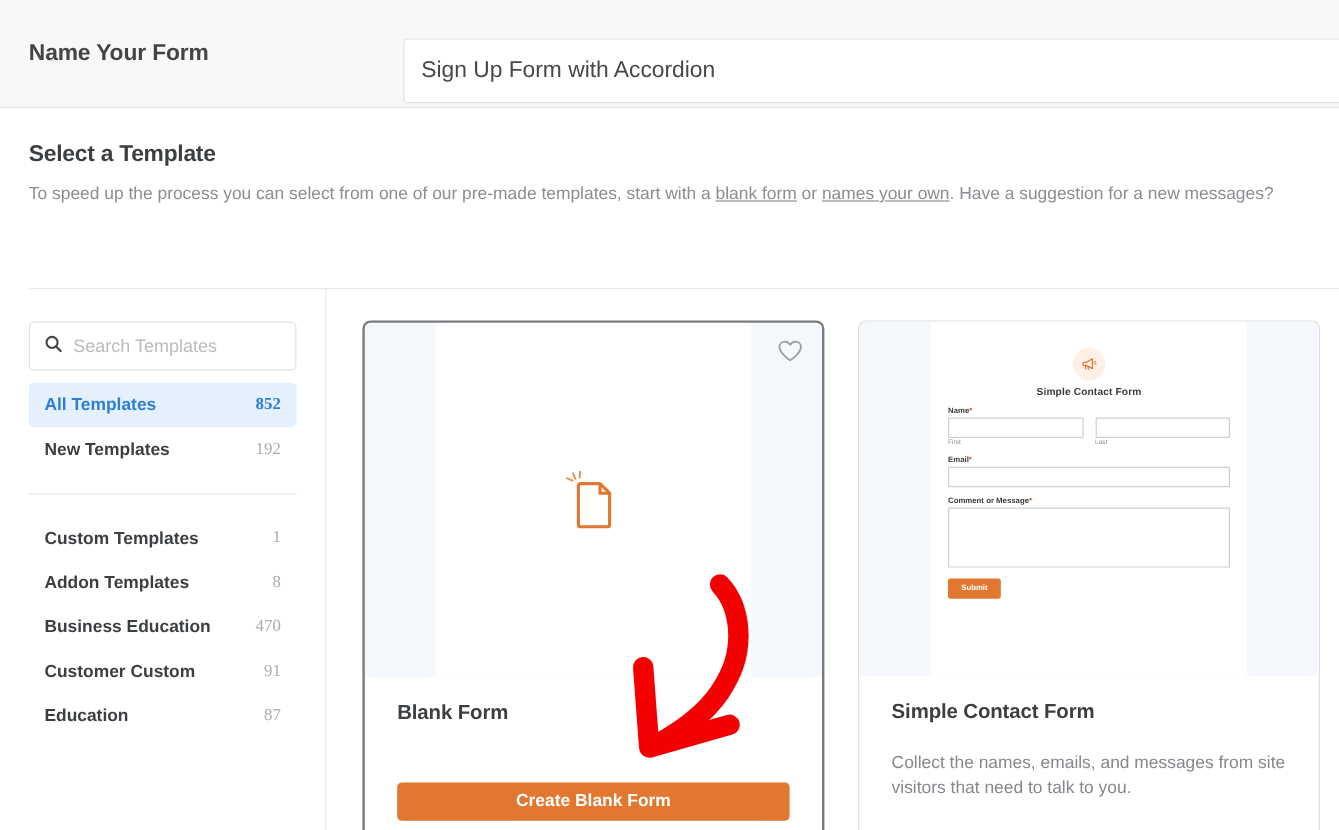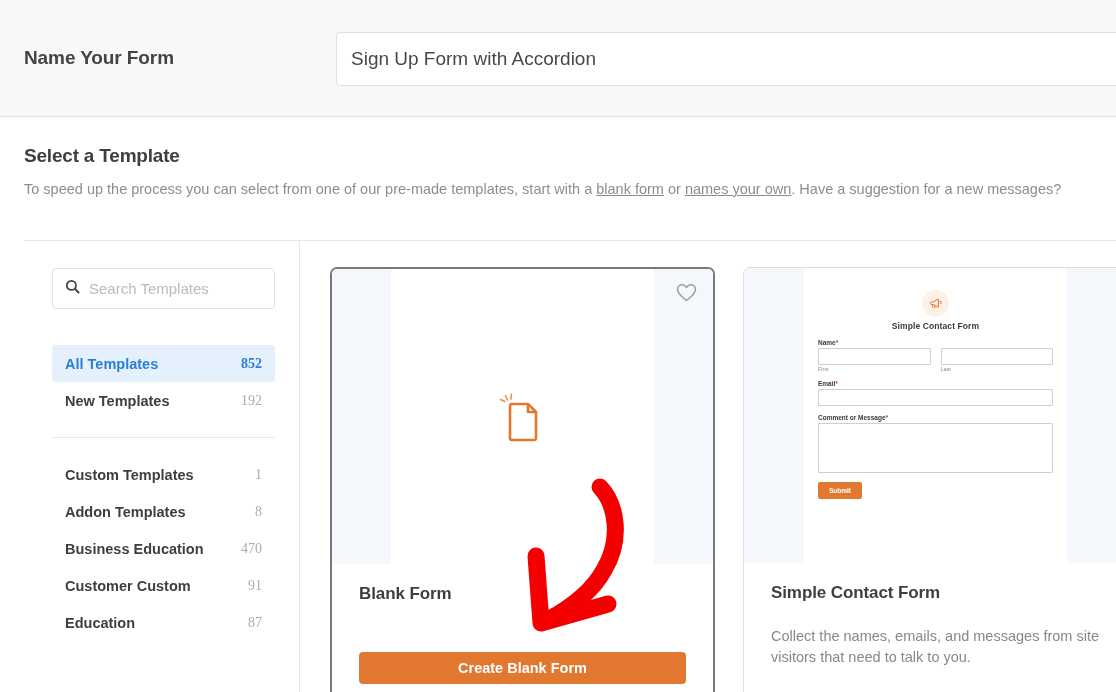--- a/index.html
+++ b/index.html
@@ -6,21 +6,21 @@
   html, body {
     width: 1116px; height: 692px;
     font-family: "Liberation Sans", sans-serif;
     background: #ffffff;
     overflow: hidden;
   }
 
   
   .header {
     position: relative;
-    height: 117px;
+    height: 90px;
     background: #f8f8f9;
     border-bottom: 1px solid #e4e4e4;
     display: flex;
     align-items: center;
   }
   .header-label {
     position: absolute;
     left: 24px;
     font-size: 19px;
     font-weight: bold;
@@ -74,21 +74,20 @@
   }
 
   
   .body-wrap {
     position: absolute;
     top: 241px;
     left: 0;
     right: 0;
     bottom: 0;
     display: flex;
-    padding-left: 28px;
   }
   .sidebar {
     width: 272px;
     padding: 27px 24px 0 24px;
     border-right: 1px solid #e8e8e8;
     flex: 0 0 272px;
   }
   .search-box {
     position: relative;
     height: 41px;
@@ -105,21 +104,21 @@
     outline: none;
     flex: 1;
     font-family: "Liberation Sans", sans-serif;
     font-size: 15px;
     color: #55585c;
     margin-left: 9px;
     background: transparent;
   }
   .search-input::placeholder { color: #b9bbbe; }
 
-  .cat-list { margin-top: 36px; }
+  .cat-list { margin-top: 10px; }
   .cat-item {
     display: flex;
     align-items: center;
     justify-content: space-between;
     height: 37px;
     padding: 0 13px;
     border-radius: 4px;
     font-size: 14.5px;
     color: #3c3f42;
     font-weight: bold;

